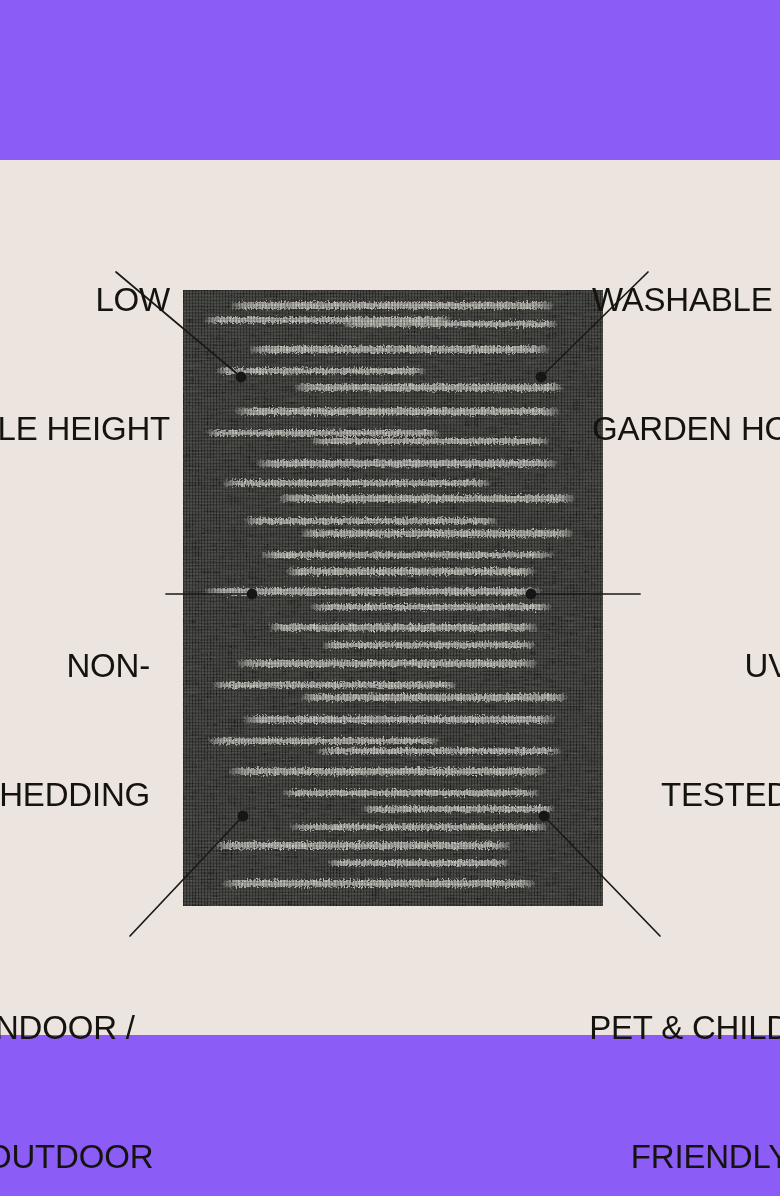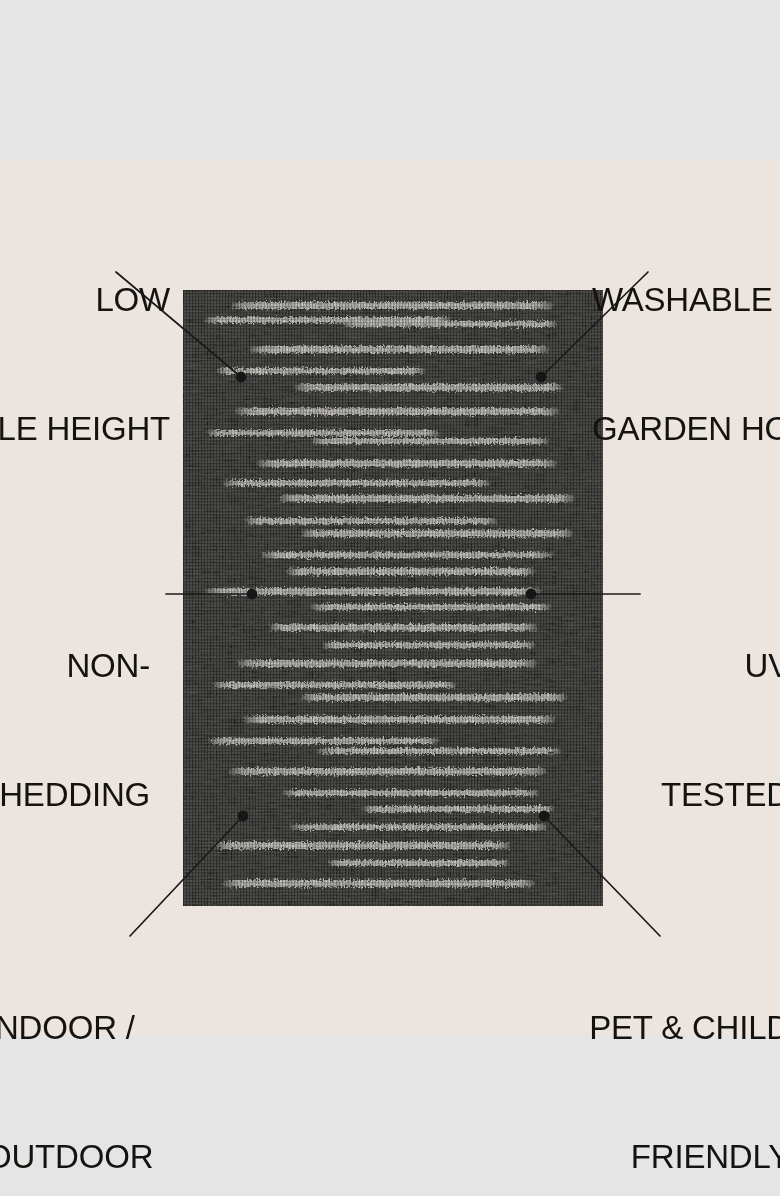--- a/index.html
+++ b/index.html
@@ -14,21 +14,21 @@
     overflow: hidden;
     position: relative;
   }
 
   #infographic {
     position: absolute;
     left: 0;
     top: 0;
     width: 780px;
     height: 1196px;
-    background: #e5e5e5;
+    background: #8b5cf6;
   }
 
   
   #canvas-band {
     position: absolute;
     left: 0;
     top: 160px;
     width: 780px;
     height: 875px;
     background: #ebe4df;

